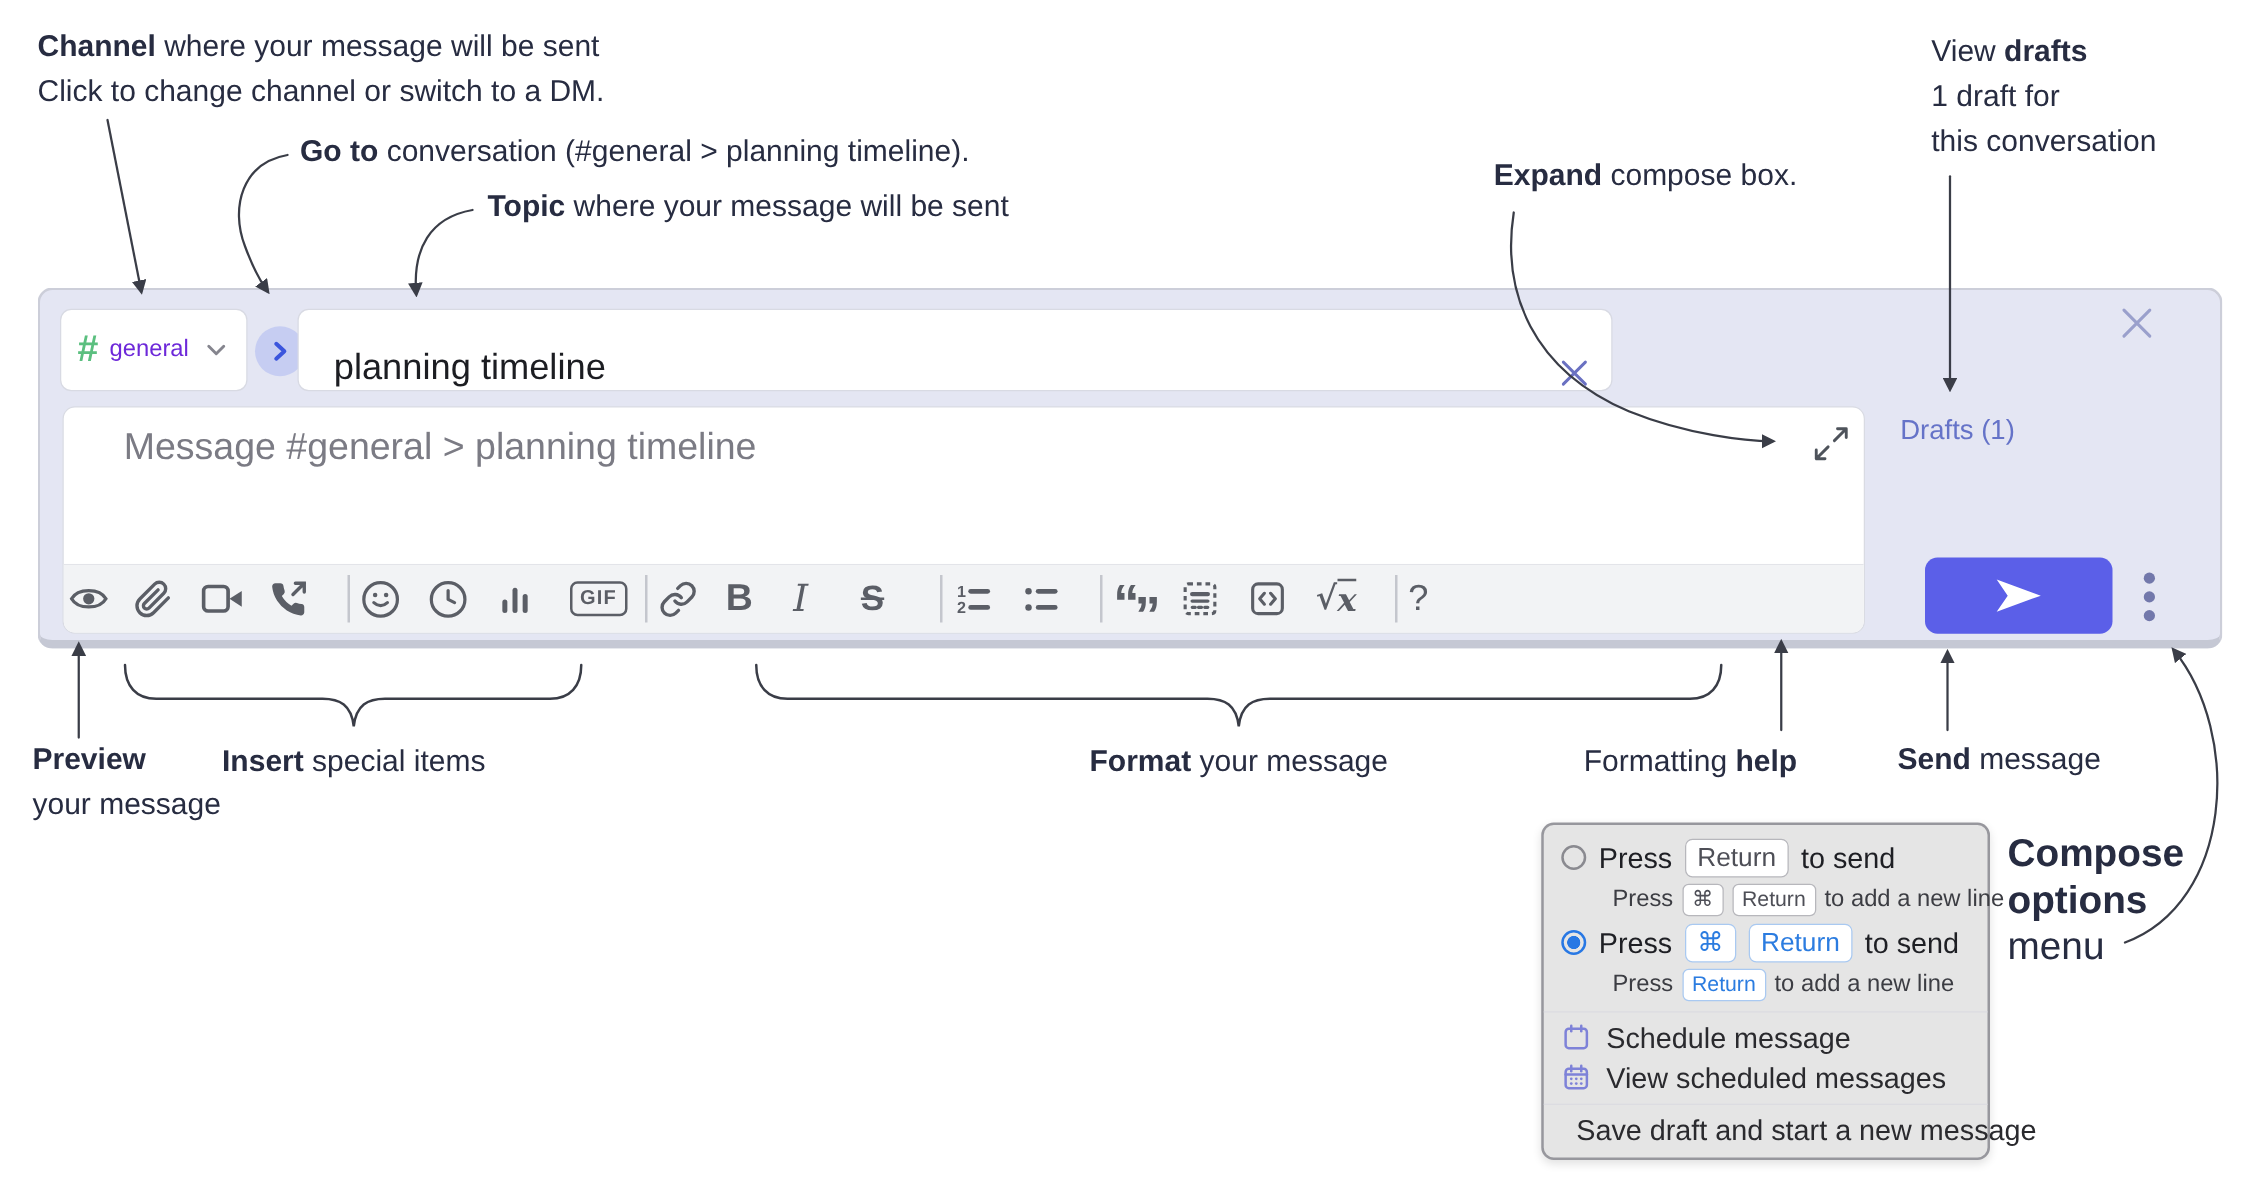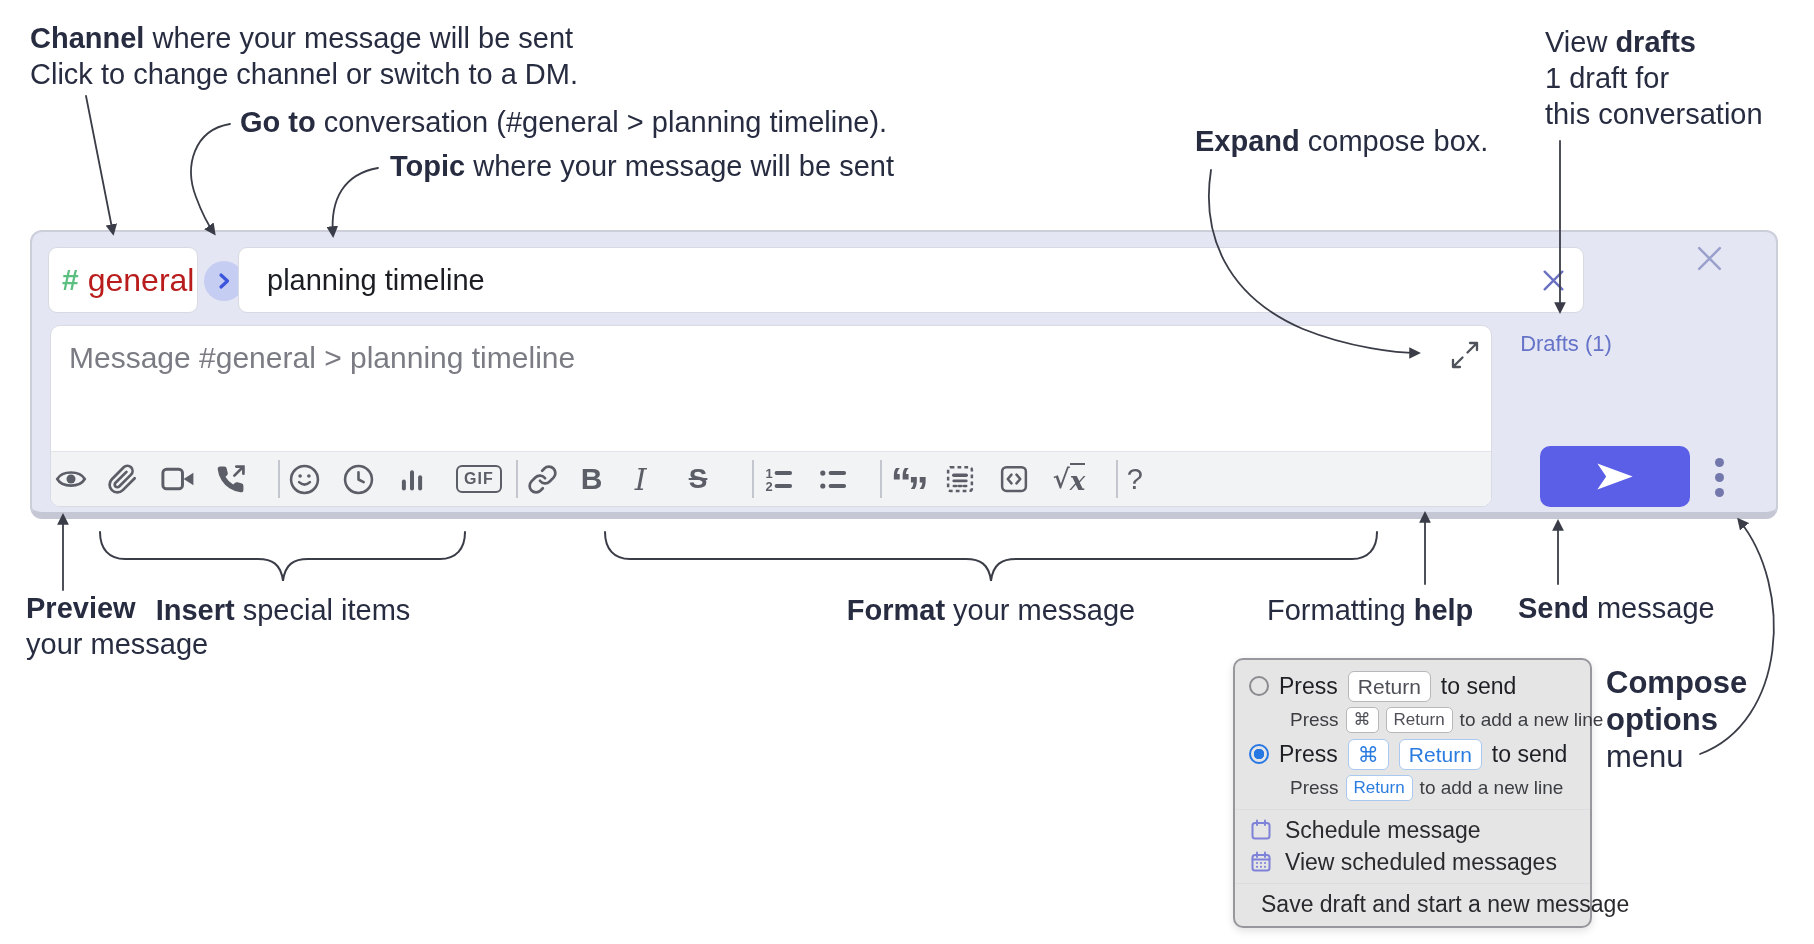--- a/index.html
+++ b/index.html
@@ -1,42 +1,42 @@
 <!DOCTYPE html>
 <html><head>
 <meta charset="utf-8">
 <style>
   html,body{margin:0;padding:0;background:#fff;font-family:"Liberation Sans",sans-serif;}
   #canvas{position:relative;width:1814px;height:944px;background:#fff;overflow:hidden;color:#272c41;}
   #overlay{position:absolute;left:0;top:0;z-index:5;pointer-events:none;}
 
   
-  .ann{position:absolute;font-size:29px;line-height:36px;color:#272c41;white-space:nowrap;z-index:6;}
+  .ann{position:absolute;font-size:24px;line-height:36px;color:#272c41;white-space:nowrap;z-index:6;}
   .ann b{font-weight:bold;}
   .it{}
   .ctr{transform:translateX(-50%);text-align:center;}
   .big{font-size:31px;line-height:37px;}
 
   
   .compose{position:absolute;left:30px;top:230px;width:1748px;height:289px;box-sizing:border-box;
            background:#e4e6f3;border:2px solid #ccced9;border-bottom:7px solid #c5c8d4;border-radius:12px;z-index:1;}
   .chanbox{position:absolute;left:16px;top:15px;width:150px;height:66px;box-sizing:border-box;background:#fff;
            border:1px solid #d8dae3;border-radius:9px;display:flex;align-items:center;padding:0 13px;gap:9px;cursor:pointer;}
   .hash{color:#5bbf7f;font-size:30px;font-weight:bold;}
-  .chan-name{font-size:32px;color:#b91c1c;flex:1;}
+  .chan-name{font-size:19px;color:#6d28d9;flex:1;}
   .goto-circle{position:absolute;left:172px;top:29px;width:40px;height:40px;border-radius:50%;background:#c6cdf2;
            display:flex;align-items:center;justify-content:center;cursor:pointer;}
-  .topic-wrap{position:absolute;left:206px;top:15px;width:1346px;height:66px;box-sizing:border-box;background:#fff;
-           border:1px solid #d8dae3;border-radius:9px;display:flex;align-items:center;padding:0 16px 0 26px;}
+  .topic-wrap{position:absolute;left:206px;top:15px;width:1052px;height:66px;box-sizing:border-box;background:#fff;
+           border:1px solid #d8dae3;border-radius:9px;display:flex;align-items:flex-end;padding:0 16px 0 26px;}
   .topic-input{flex:1;border:none;outline:none;background:transparent;font-family:inherit;font-size:29px;color:#1c1d22;}
   .xbtn{flex:none;display:flex;cursor:pointer;}
 
   .msg-card{position:absolute;left:18px;top:93px;width:1442px;height:182px;box-sizing:border-box;background:#fff;
            border:1px solid #d9dbe3;border-radius:10px;}
-  .msg-area{position:relative;height:126px;padding:15px 18px;box-sizing:border-box;cursor:text;}
+  .msg-area{position:relative;height:126px;padding:15px 18px;box-sizing:border-box;cursor:text;margin-left:30px;}
   .placeholder{font-size:30px;color:#7b7b84;}
   .expand-ic{position:absolute;top:13px;right:10px;cursor:pointer;}
   .toolbar{position:absolute;left:0;right:0;bottom:0;height:54px;background:#f2f3f5;border-top:1px solid #e3e4e9;
            border-radius:0 0 9px 9px;display:flex;align-items:center;padding:0 2px;}
   .tb{width:54px;height:46px;display:flex;align-items:center;justify-content:flex-start;color:#5b5e66;cursor:pointer;flex:none;}
   .tdiv{width:2px;height:38px;background:#c4c6cd;margin:0 9px;flex:none;}
   .tb-b{font-size:30px;font-weight:bold;}
   .tb-i{font-family:"DejaVu Serif",serif;font-style:italic;font-size:30px;}
   .tb-s{font-size:28px;font-weight:600;text-decoration:line-through;}
   .tb-gif{width:auto;padding:0 5px;}

